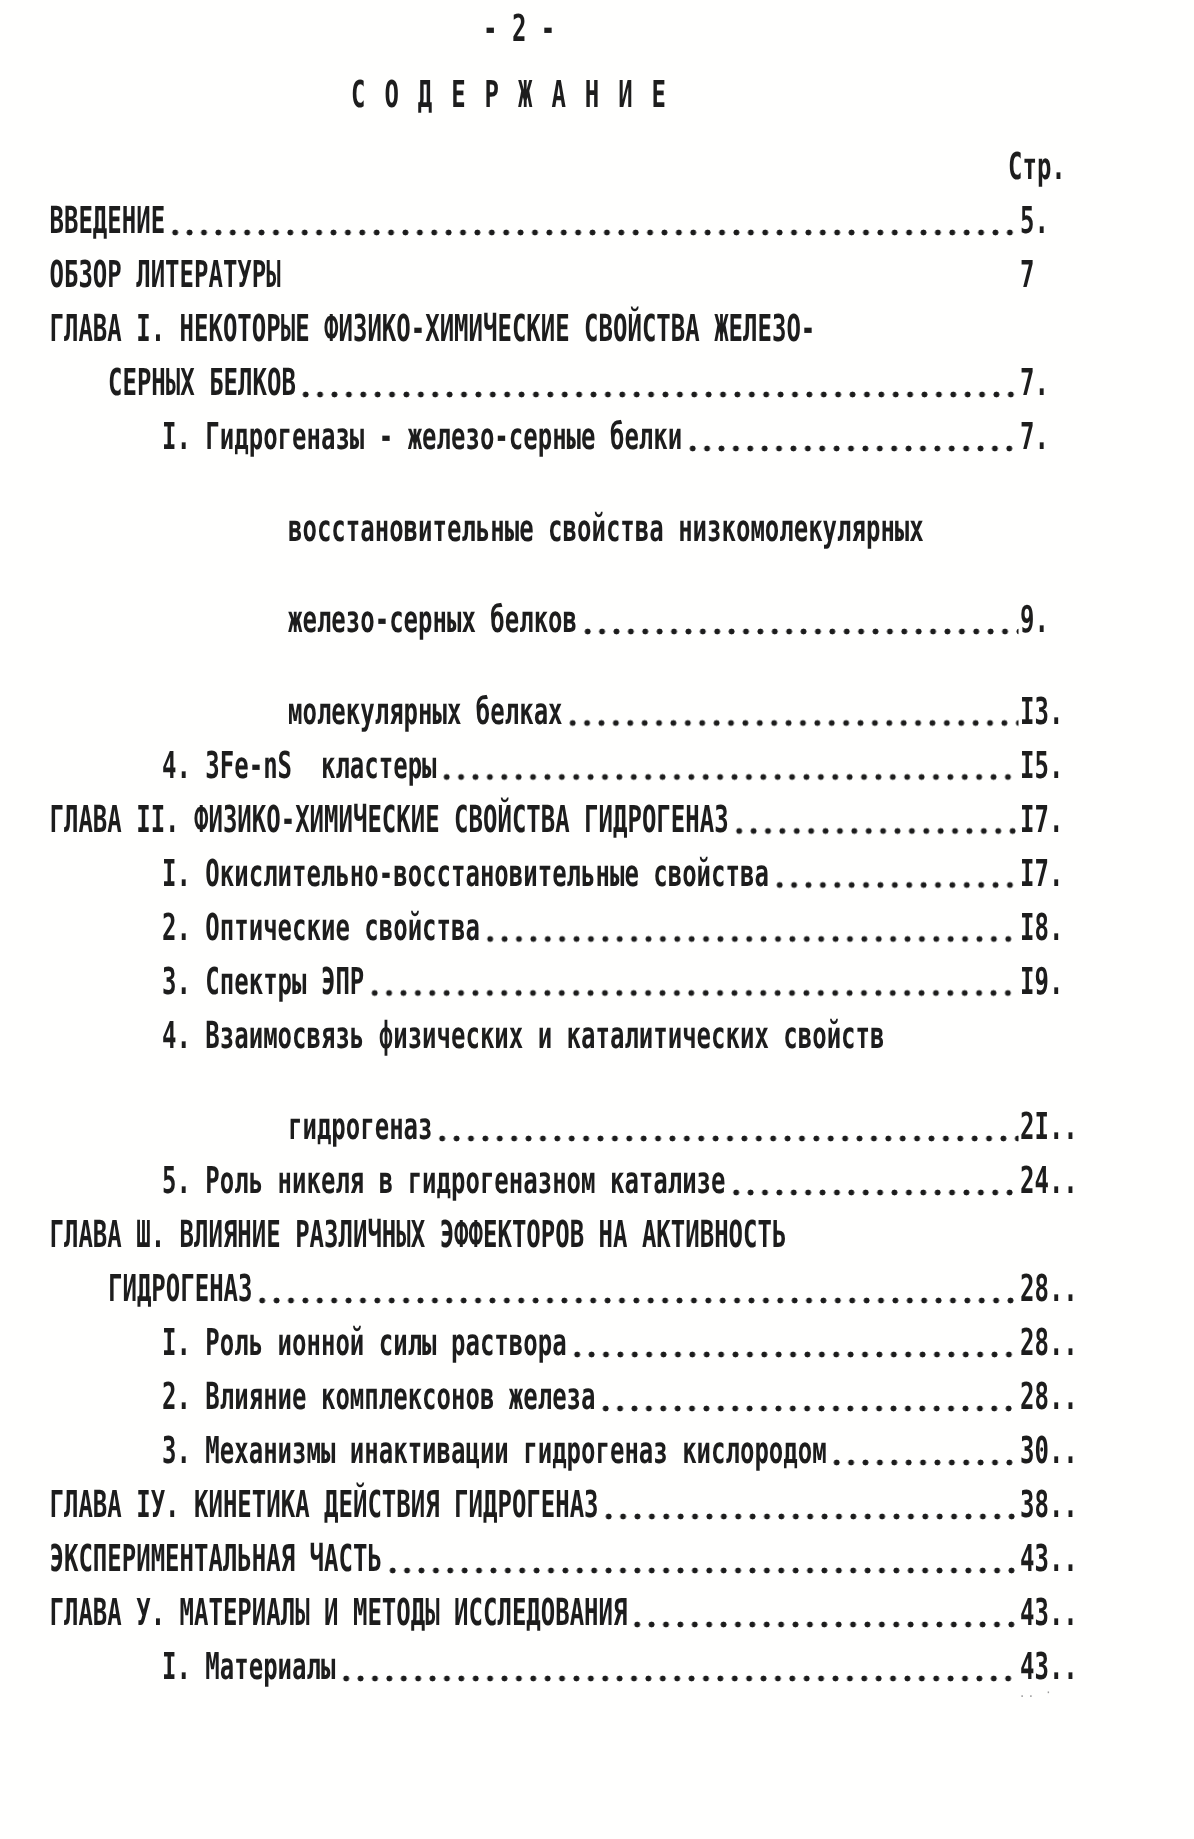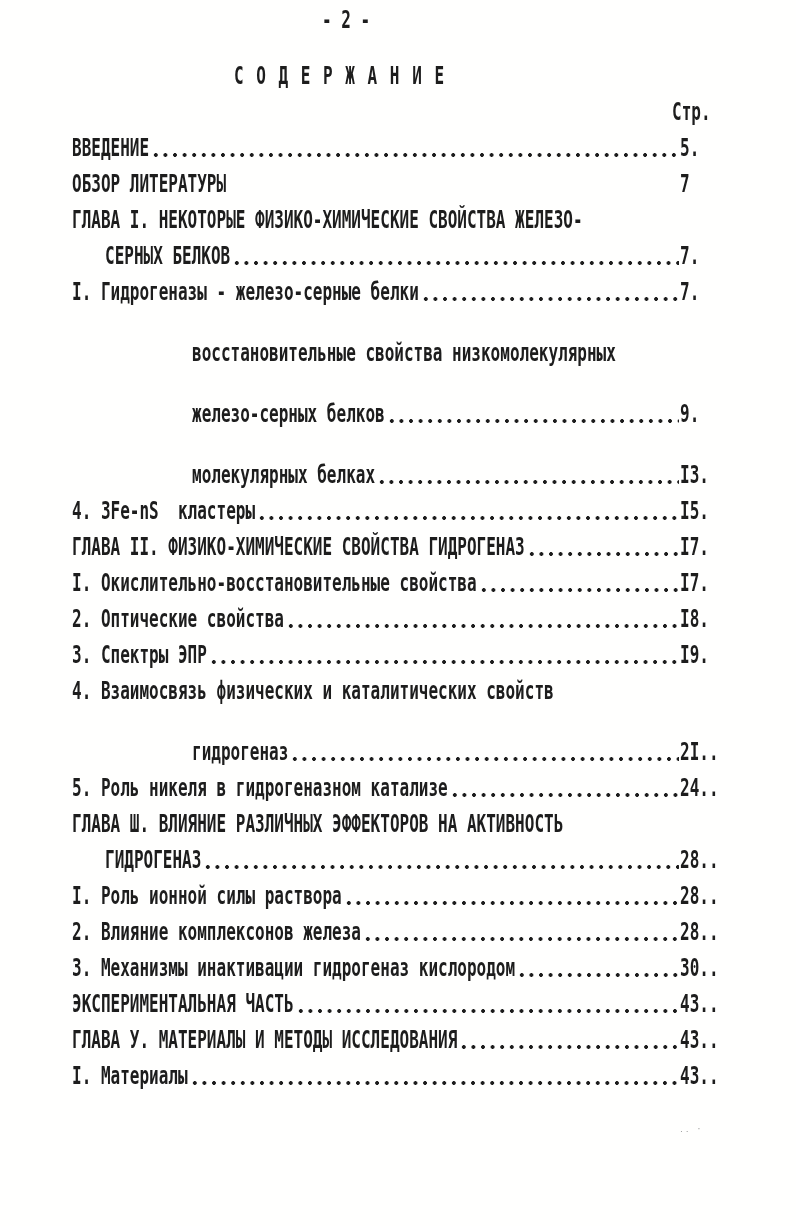--- a/index.html
+++ b/index.html
@@ -19,35 +19,35 @@
   .t{
     display:inline-block;
     font:bold 16px/22px "DejaVu Sans Mono", monospace;
     color:#1d1d1d;
     white-space:pre;
     transform:scaleY(1.55);
     transform-origin:0 76%;
     letter-spacing:0;
   }
   .hdr-pagenum{position:absolute;left:322px;top:12px;}
-  .hdr-title{position:absolute;left:234px;top:68px;}
+  .hdr-title{position:absolute;left:234px;top:56px;}
   .hdr-title .t{letter-spacing:1.5px;}
   .hdr-str{position:absolute;left:672px;top:104px;text-decoration:underline;}
   .toc{position:absolute;left:0;top:126px;right:0;}
   .row{
     display:flex;
     align-items:flex-end;
     height:36px;
     box-sizing:border-box;
     padding-right:74px;
   }
   .row .t{flex:0 0 auto;}
-  .i0{padding-left:72px;}
-  .i1{padding-left:105px;}
-  .i2{padding-left:72px;}
+  .i0{padding-left:33px;}
+  .i1{padding-left:72px;}
+  .i2{padding-left:108px;}
   .i3{padding-left:192px;margin-top:25px;}
   .leader{
     flex:1 1 auto;
     height:6px;
     margin:0 1px 4px 2px;
     background-repeat:repeat-x;
     background-size:9.6px 6px;
   }
   .leader.dotted{
     background-image:radial-gradient(circle at 4.8px 3px, #1c1c1c 1.75px, rgba(0,0,0,0) 2.15px);
@@ -180,20 +180,25 @@
         <span class="t">2. Влияние комплексонов железа</span>
         <span class="leader dotted"></span>
         <span class="t pg">28..</span>
       </div>
       <div class="row i2">
         <span class="t">3. Механизмы инактивации гидрогеназ кислородом</span>
         <span class="leader dotted"></span>
         <span class="t pg">30..</span>
       </div>
       <div class="row i0">
+        <span class="t">ГЛАВА IУ. КИНЕТИКА ДЕЙСТВИЯ ГИДРОГЕНАЗ</span>
+        <span class="leader dotted"></span>
+        <span class="t pg">38..</span>
+      </div>
+      <div class="row i0">
         <span class="t">ЭКСПЕРИМЕНТАЛЬНАЯ ЧАСТЬ</span>
         <span class="leader dotted"></span>
         <span class="t pg">43..</span>
       </div>
       <div class="row i0">
         <span class="t">ГЛАВА У. МАТЕРИАЛЫ И МЕТОДЫ ИССЛЕДОВАНИЯ</span>
         <span class="leader dotted"></span>
         <span class="t pg">43..</span>
       </div>
       <div class="row i2">

